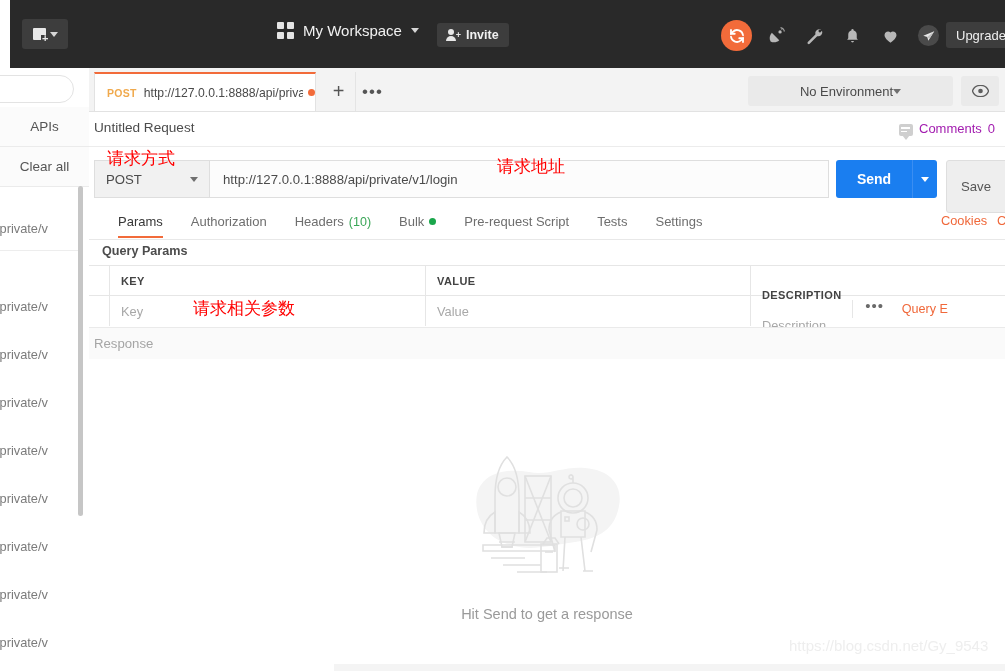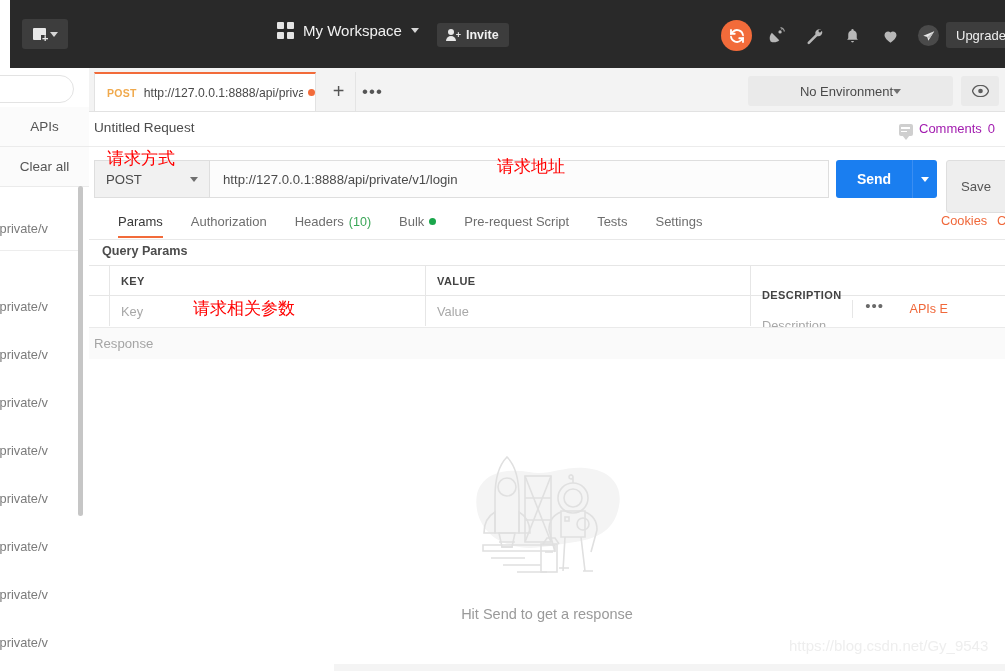--- a/index.html
+++ b/index.html
@@ -462,21 +462,21 @@
         <div class="pcell check"></div>
         <div class="pcell key">
           <span class="phead">KEY</span>
         </div>
         <div class="pcell val">
           <span class="phead">VALUE</span>
         </div>
         <div class="pcell desc" style="position:relative;">
           <span class="phead">DESCRIPTION</span>
           <span class="pmore">•••</span>
-          <span class="bulk-link">APIs E</span>
+          <span class="bulk-link">Query E</span>
         </div>
       </div>
       <div class="prow body">
         <div class="pcell check"></div>
         <div class="pcell key">
           <span class="pplace">Key</span>
         </div>
         <div class="pcell val">
           <span class="pplace">Value</span>
         </div>

